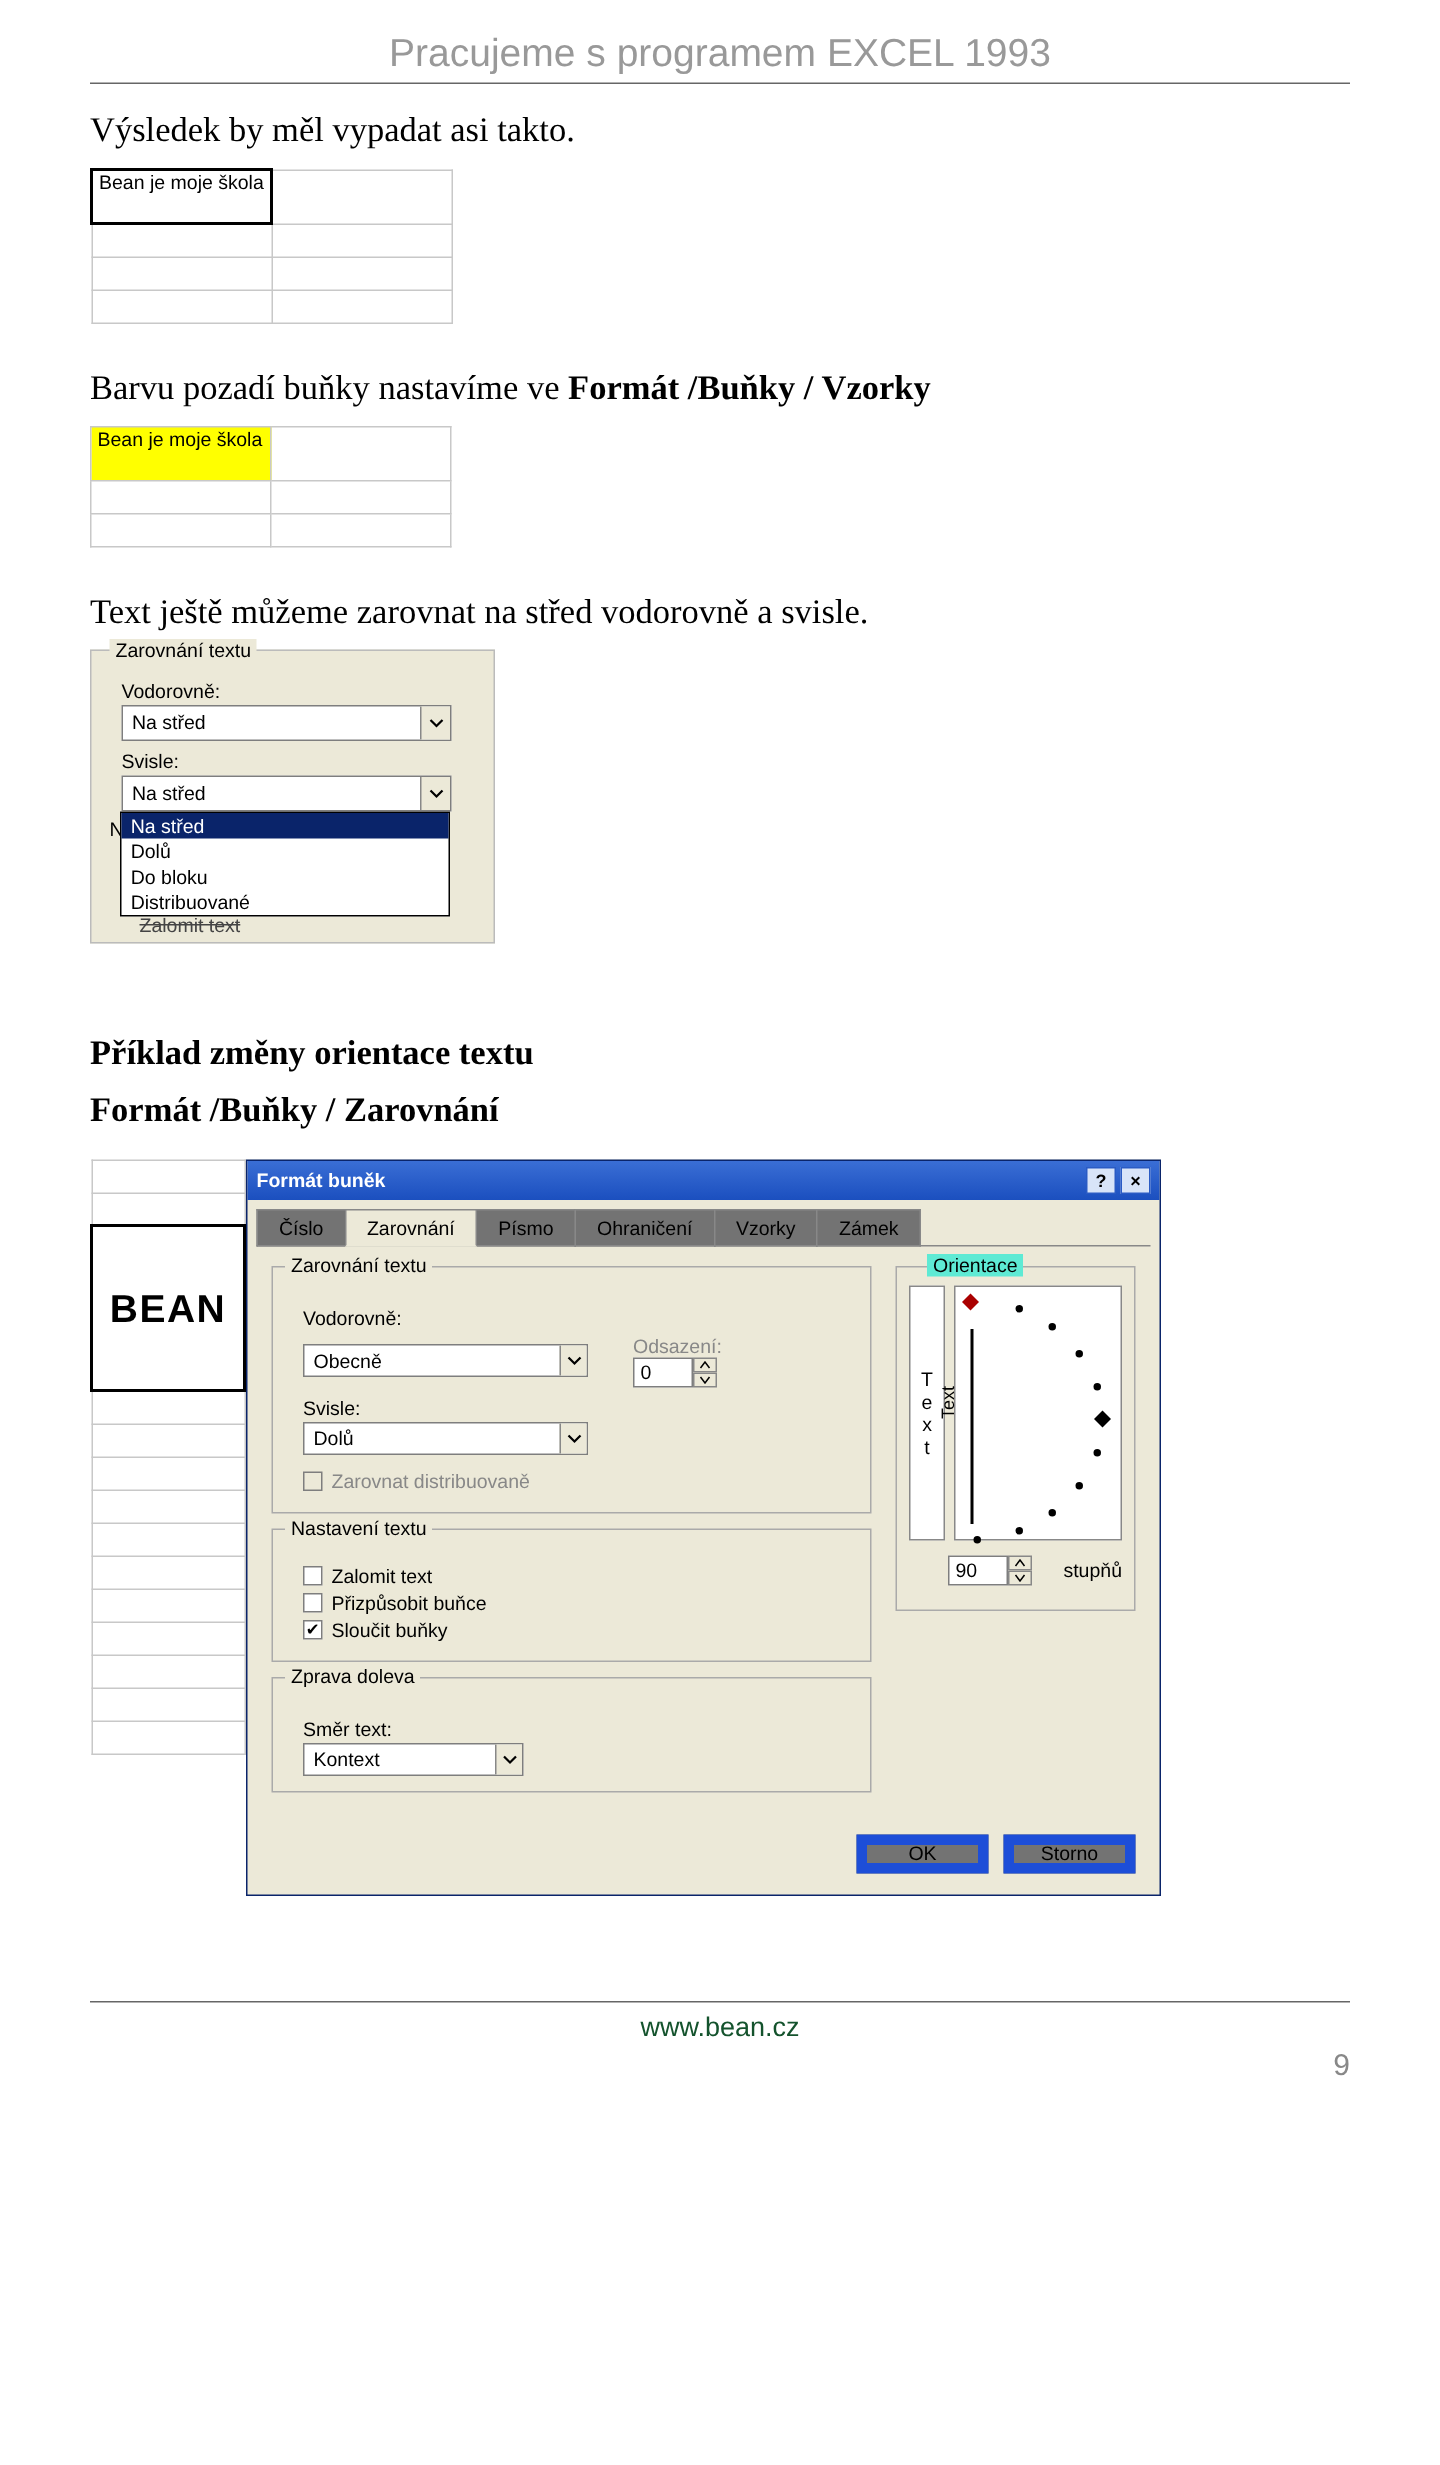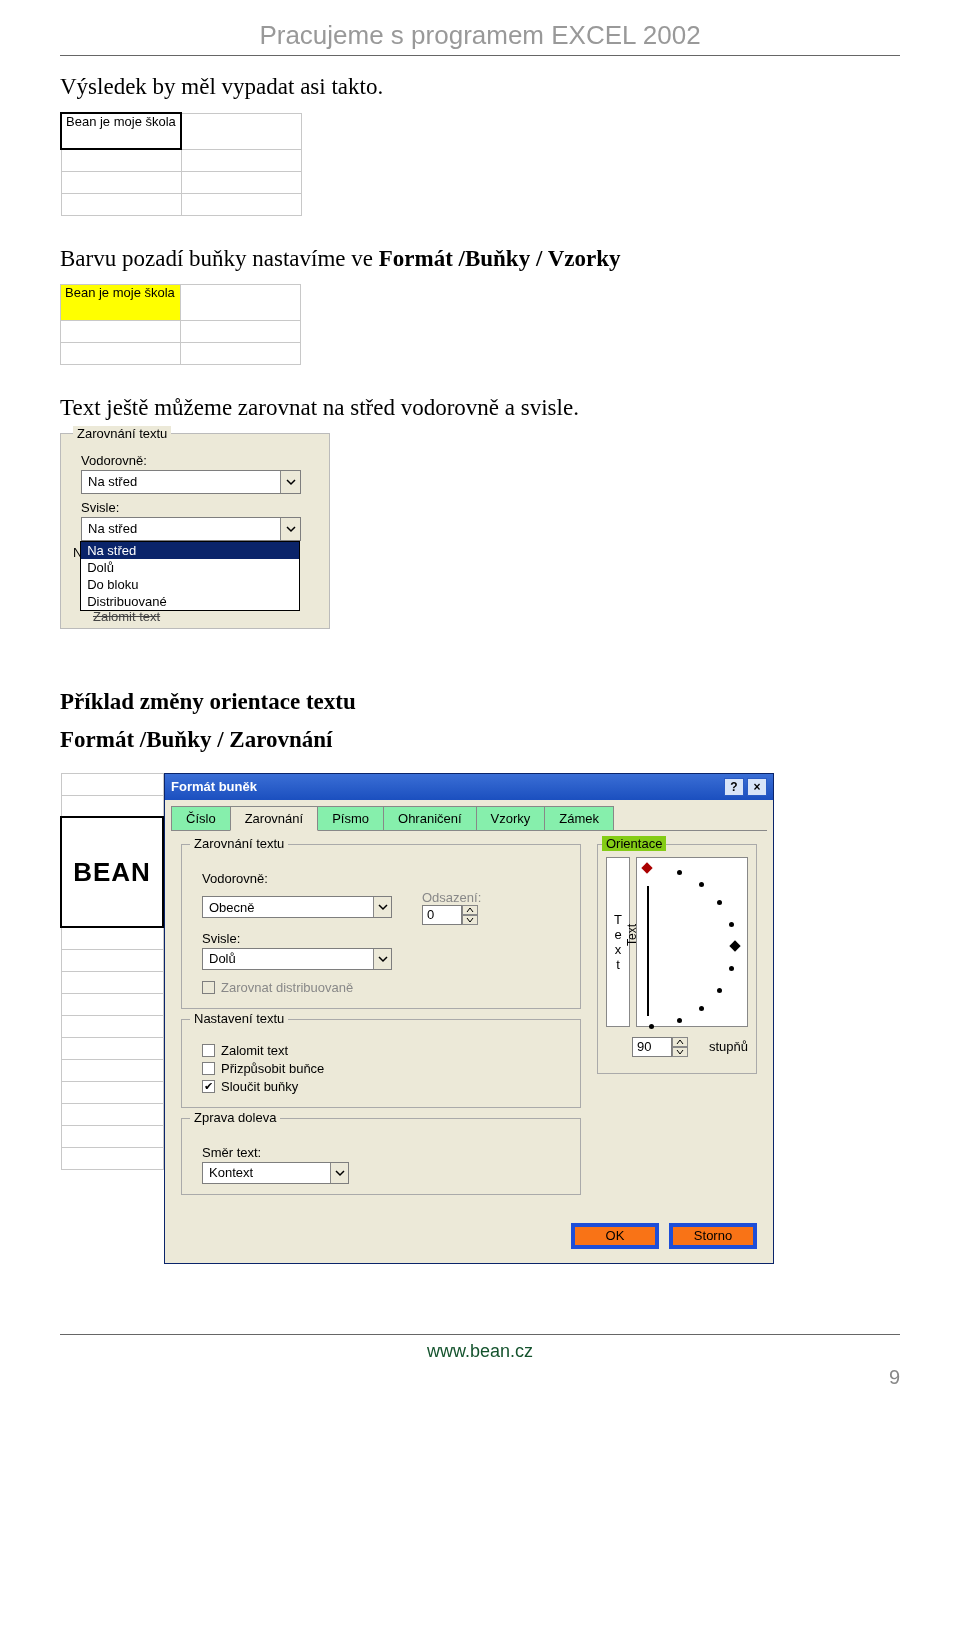--- a/index.html
+++ b/index.html
@@ -144,21 +144,21 @@
     background:#d8e4f8;
     border:1px solid #2a5bc4;
     display:flex; align-items:center; justify-content:center;
     color:#000; font-weight:bold; font-size:12px;
   }
   .tabs { display:flex; padding:6px 6px 0 6px; gap:0; }
   .tab {
     padding:4px 14px;
     border:1px solid #888;
     border-bottom:none;
-    background:#86efac;
+    background:#737373;
     margin-right:-1px;
     position:relative;
     font-size:13px;
   }
   .tab.active { background:#ece9d8; border-bottom:1px solid #ece9d8; z-index:2; }
   .tabline { border-top:1px solid #888; margin:0 6px; position:relative; top:-1px; }
   .dlg-body {
     padding:12px 16px 10px 16px;
     display:flex;
     gap:16px;
@@ -187,21 +187,21 @@
   .spin-btns div { width:16px; height:10px; background:#ece9d8; border:1px solid #888; display:flex; align-items:center; justify-content:center; }
   .disabled { color:#888; }
   .chk { display:flex; align-items:center; gap:6px; margin:3px 0 3px 8px; }
   .chkbox { width:13px; height:13px; border:1px solid #7e7e7e; background:#fff; display:flex; align-items:center; justify-content:center; font-size:11px; }
 
   .col-right { width:160px; }
   .orient-box {
     border:1px solid #aaa; height:230px; position:relative;
     padding:12px 8px 8px 8px;
   }
-  .orient-label { position:absolute; top:-9px; left:4px; background:#84cc16; padding:0 4px;text-align:center; }
+  .orient-label { position:absolute; top:-9px; left:20px; background:#5eead4; padding:0 4px;text-align:center; }
   .orient-inner { display:flex; height:170px; gap:6px; }
   .vert-text {
     border:1px solid #888; width:24px;
     display:flex; flex-direction:column; align-items:center; justify-content:center;
     font-size:13px; line-height:15px; background:#fff;
   }
   .arc-area {
     flex:1; border:1px solid #888; background:#fff; position:relative;
   }
   .arc-line {
@@ -217,36 +217,36 @@
   .dot { position:absolute; width:5px; height:5px; background:#000; border-radius:50%; }
   .diamond { position:absolute; width:8px; height:8px; background:#a00; transform:rotate(45deg); }
   .deg-row { display:flex; align-items:center; gap:21px; margin-top:10px; justify-content:flex-end; }
 
   .dlg-buttons {
     display:flex; justify-content:flex-end; gap:10px;
     padding:8px 16px 14px 0;
   }
   .btn {
     width:88px; height:26px;
-    background:#f97316;
-    border:4px solid #1d4ed8;
+    background:#737373;
+    border:7px solid #1d4ed8;
     display:flex; align-items:center; justify-content:center;
     font-size:13px;
   }
 
   .footer-hr { border-top:1px solid #666; margin-top:70px; }
   .footer-row { display:flex; justify-content:center; padding:6px 0 4px 0; color:#14532d; font-family:Arial,sans-serif; font-size:18px; }
   .pagenum { text-align:right; padding-right:0; color:#888; font-family:Arial,sans-serif; font-size:20px; }
 </style>
 </head>
 <body>
 
 <div class="page">
 
-  <div class="header-title">Pracujeme s programem EXCEL 2002</div>
+  <div class="header-title">Pracujeme s programem EXCEL 1993</div>
   <div class="hr"></div>
 
   <div class="body-text">Výsledek by měl vypadat asi takto.</div>
 
   <div class="excel-snip">
     <table>
       <tbody>
           <tr>
             <td class="cell-selected">Bean je moje škola</td>
             <td></td>

